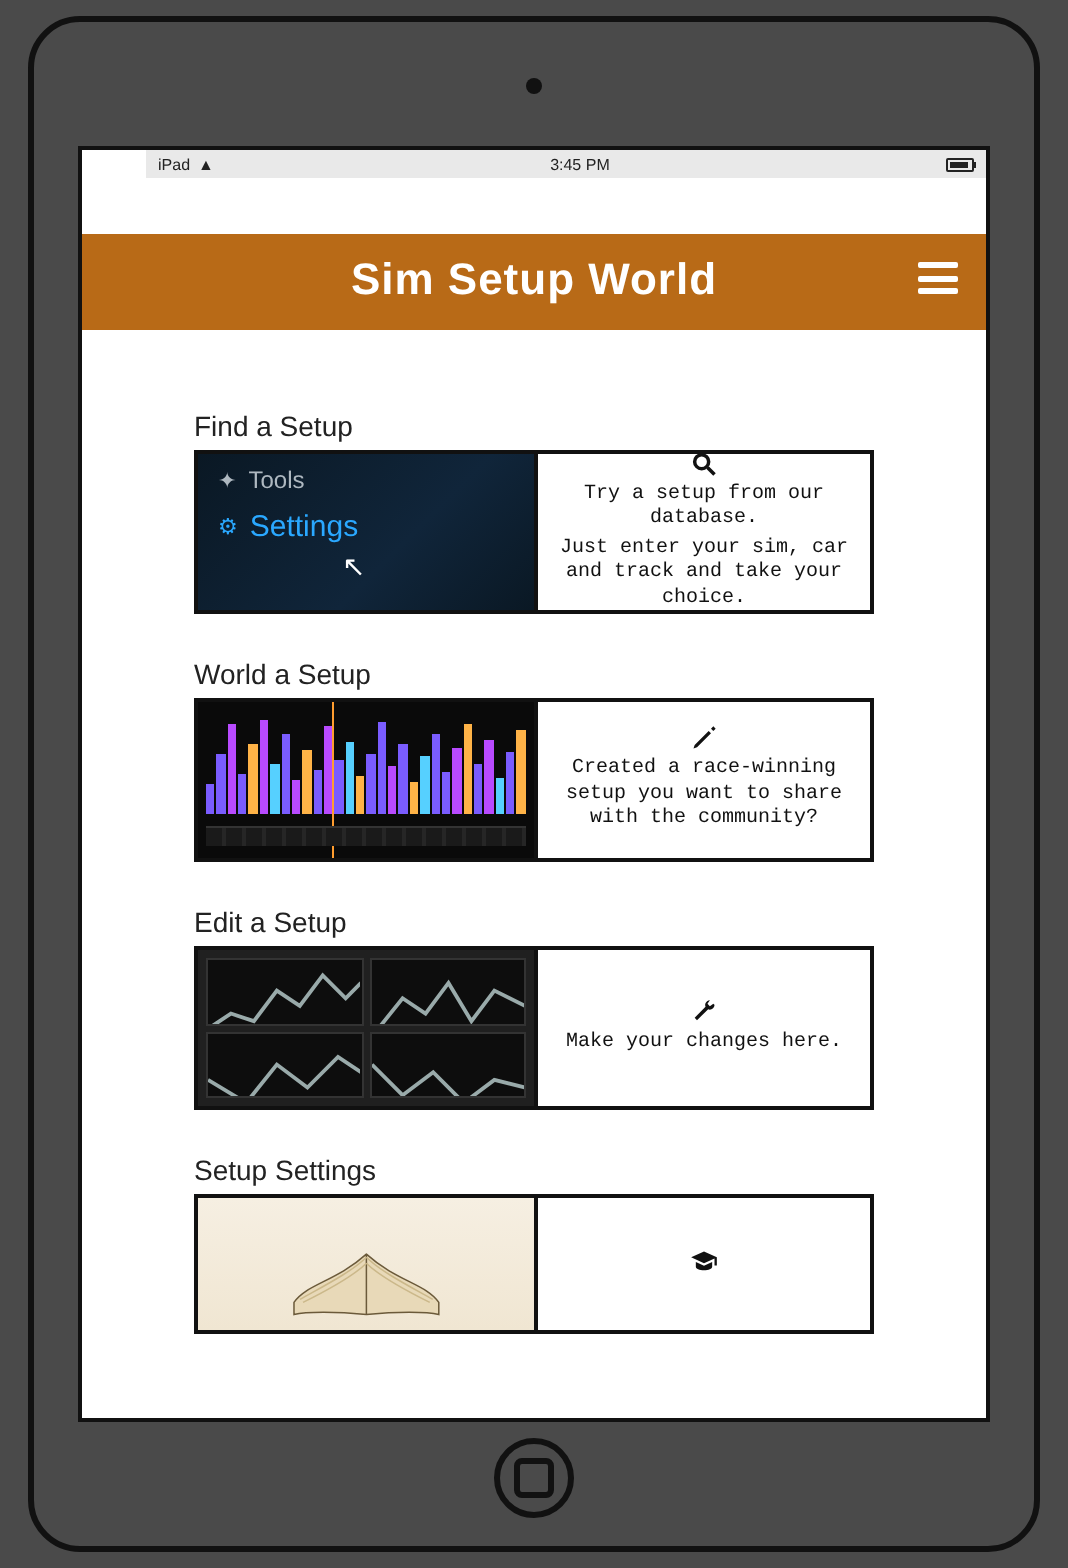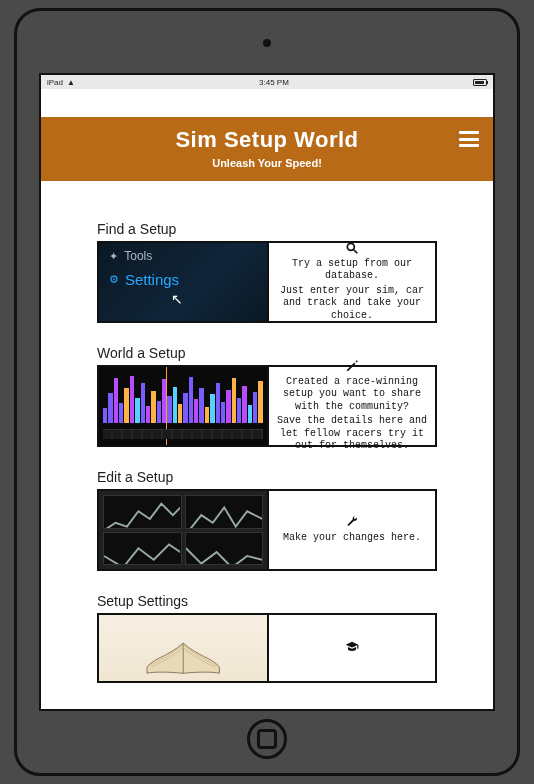--- a/index.html
+++ b/index.html
@@ -56,20 +56,21 @@
   .status {
     height: 14px;
     background: #e9e9e9;
     display:flex;
     align-items:center;
     justify-content:space-between;
     padding: 0 6px;
     font-size: 8px;
     color:#222;
     font-family: Helvetica, Arial, sans-serif;
+    margin-left: 32px;
   }
   .status .left, .status .right { display:flex; align-items:center; gap:4px;}
   .wifi { font-size:8px; }
   .battery {
     width:14px;height:7px;border:1px solid #222;border-radius:1px;position:relative;
   }
   .battery::after{content:"";position:absolute;right:-2px;top:1px;width:1px;height:3px;background:#222;}
   .battery .fill{position:absolute;left:1px;top:1px;bottom:1px;width:9px;background:#222;}
   
   .header {
@@ -227,21 +228,20 @@
       <span>3:45 PM</span>
       <div class="right">
         <div class="battery">
             <div class="fill"></div>
           </div>
       </div>
     </div>
 
     <div class="header">
       <h1>Sim Setup World</h1>
-      <div class="sub">Unleash Your Speed!</div>
       <div class="hamburger">
         <span></span>
           <span></span>
           <span></span>
       </div>
     </div>
 
     <div class="content">
 
       <div class="card-group">
@@ -310,21 +310,20 @@
             <div class="scrub"></div>
             <div class="track"></div>
           </div>
           <div class="info">
             <div class="ico">
               <svg class="icon" viewBox="0 0 24 24" fill="#111">
                   <path d="M3 21l3-1 12-12-2-2L4 18l-1 3zM18 4l2 2 2-2-2-2-2 2z"></path>
                 </svg>
             </div>
             <p>Created a race-winning setup you want to share with the community?</p>
-            <p>Save the details here and let fellow racers try it out for themselves.</p>
           </div>
         </div>
       </div>
 
       <div class="card-group">
         <div class="card-title">Edit a Setup</div>
         <div class="card">
           <div class="thumb thumb-monitors">
             <div class="mon">
                 <svg viewBox="0 0 40 24">

